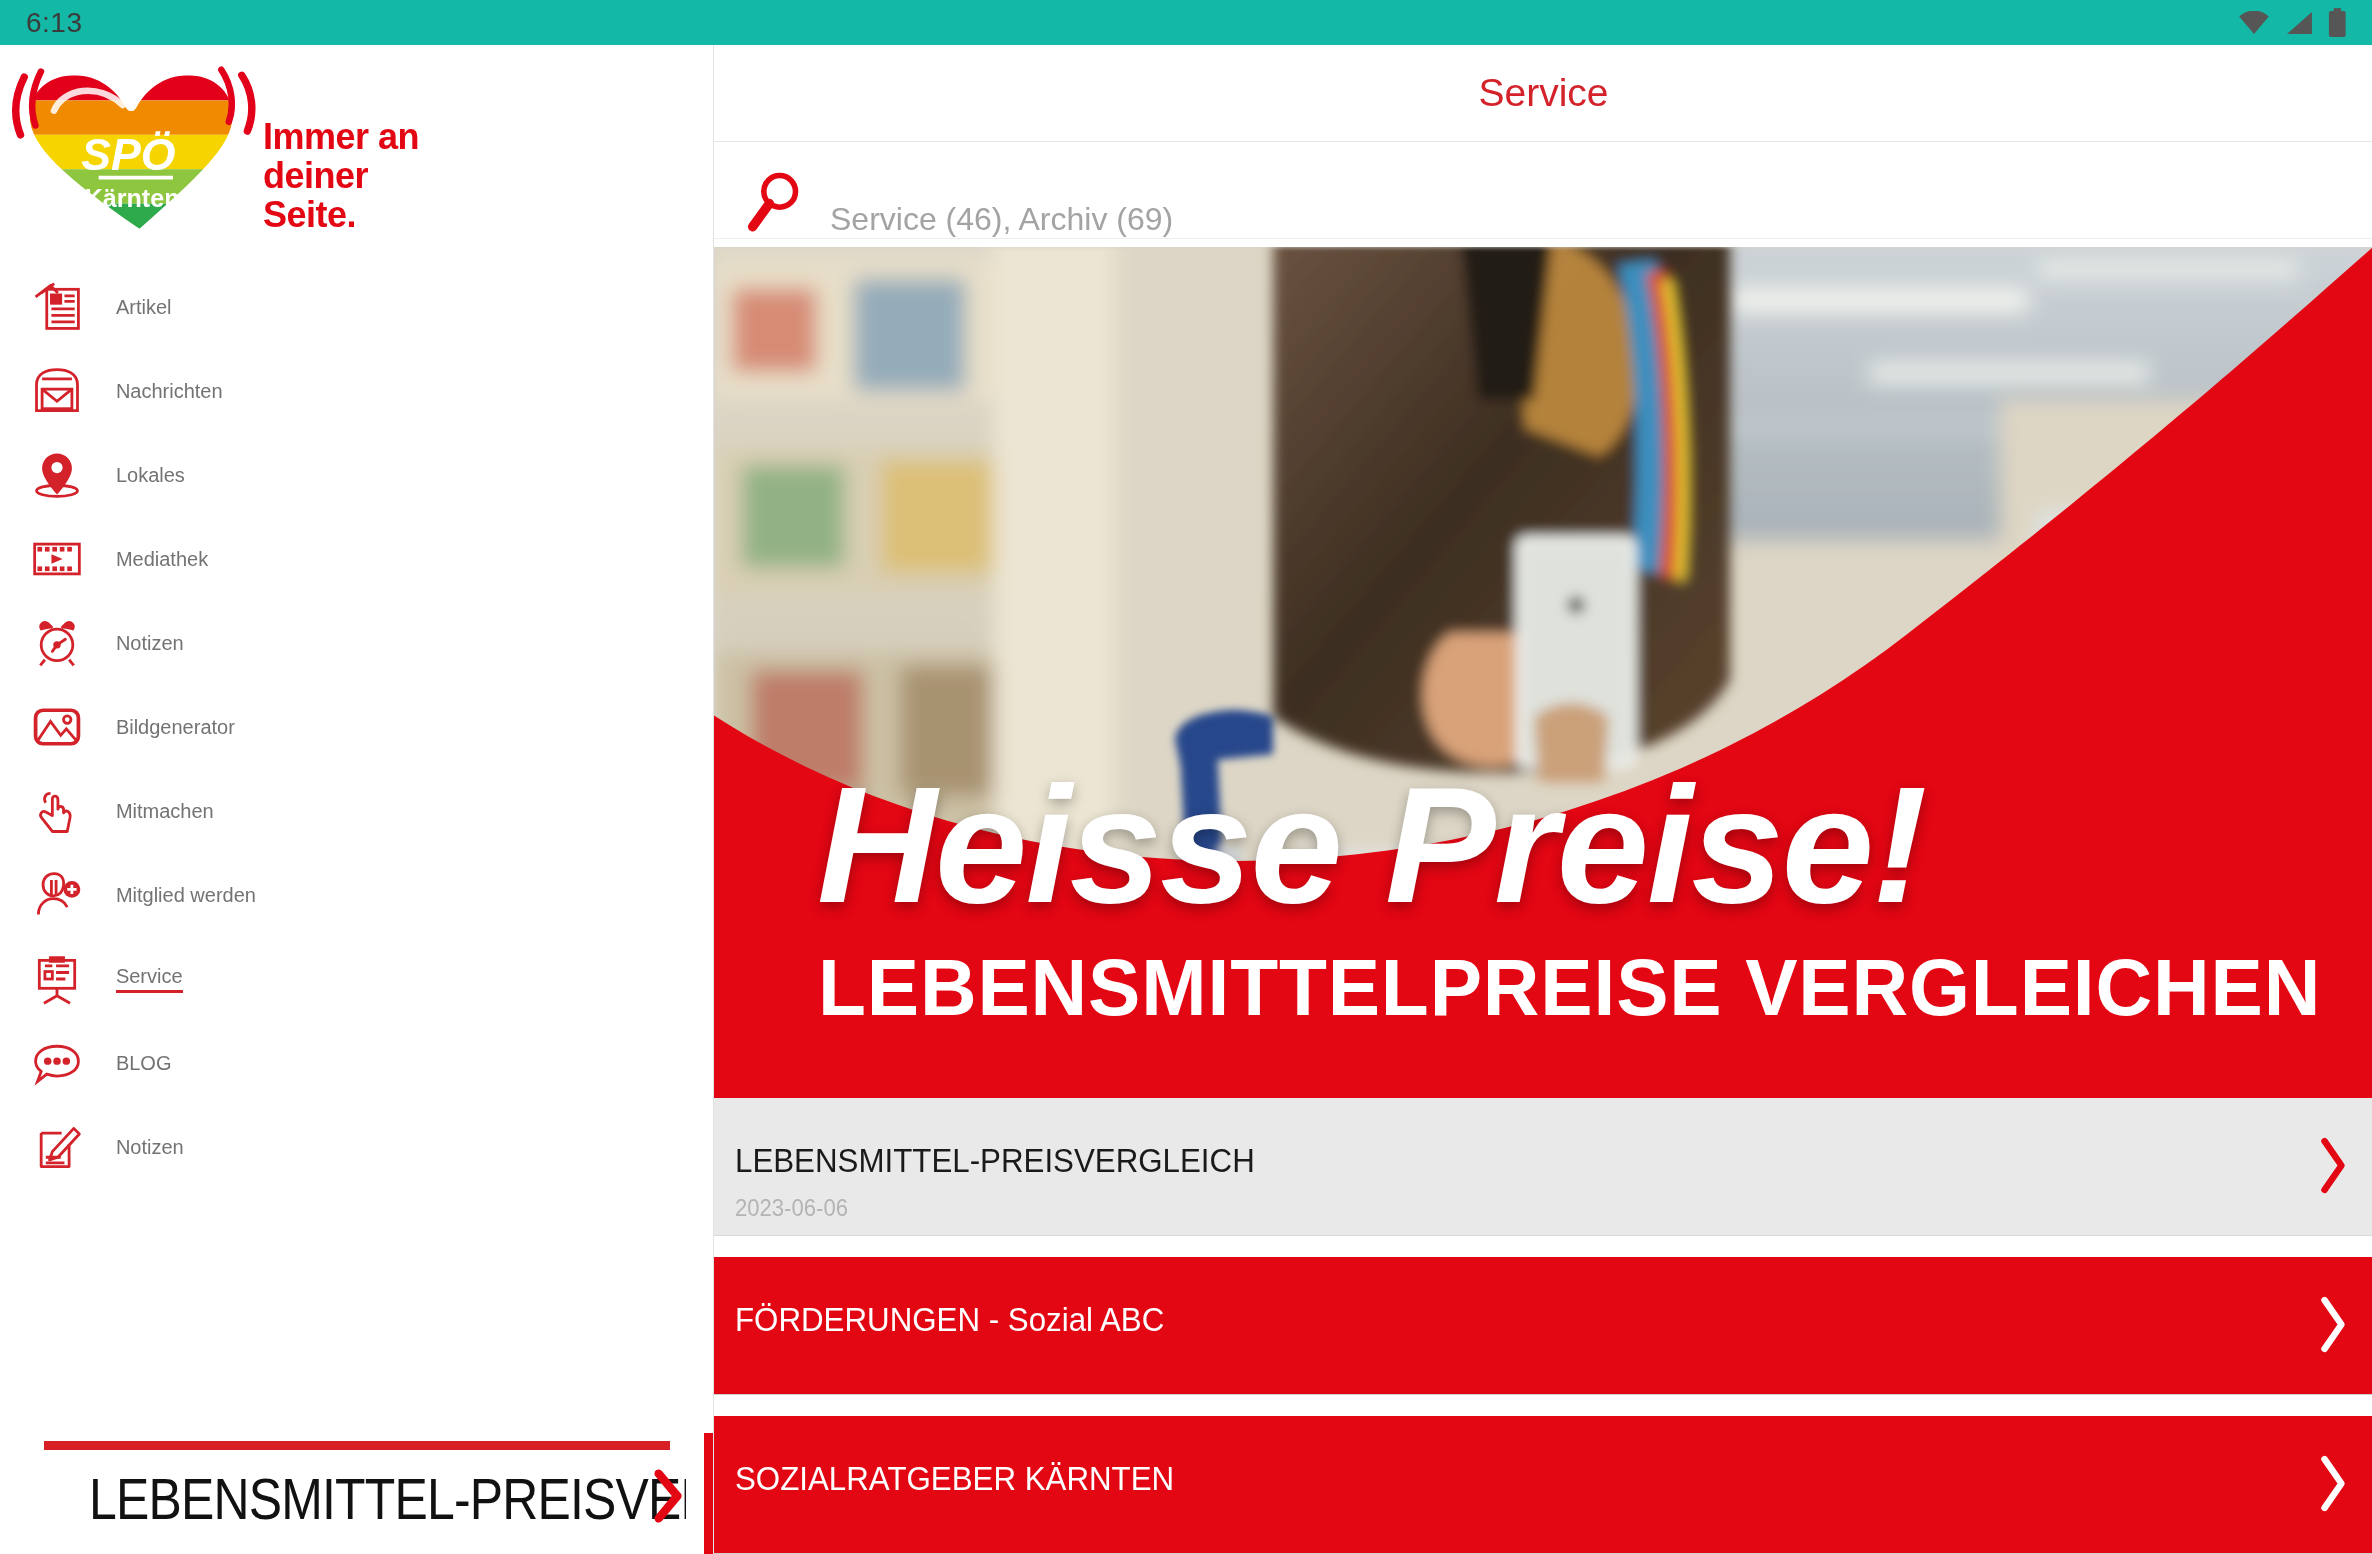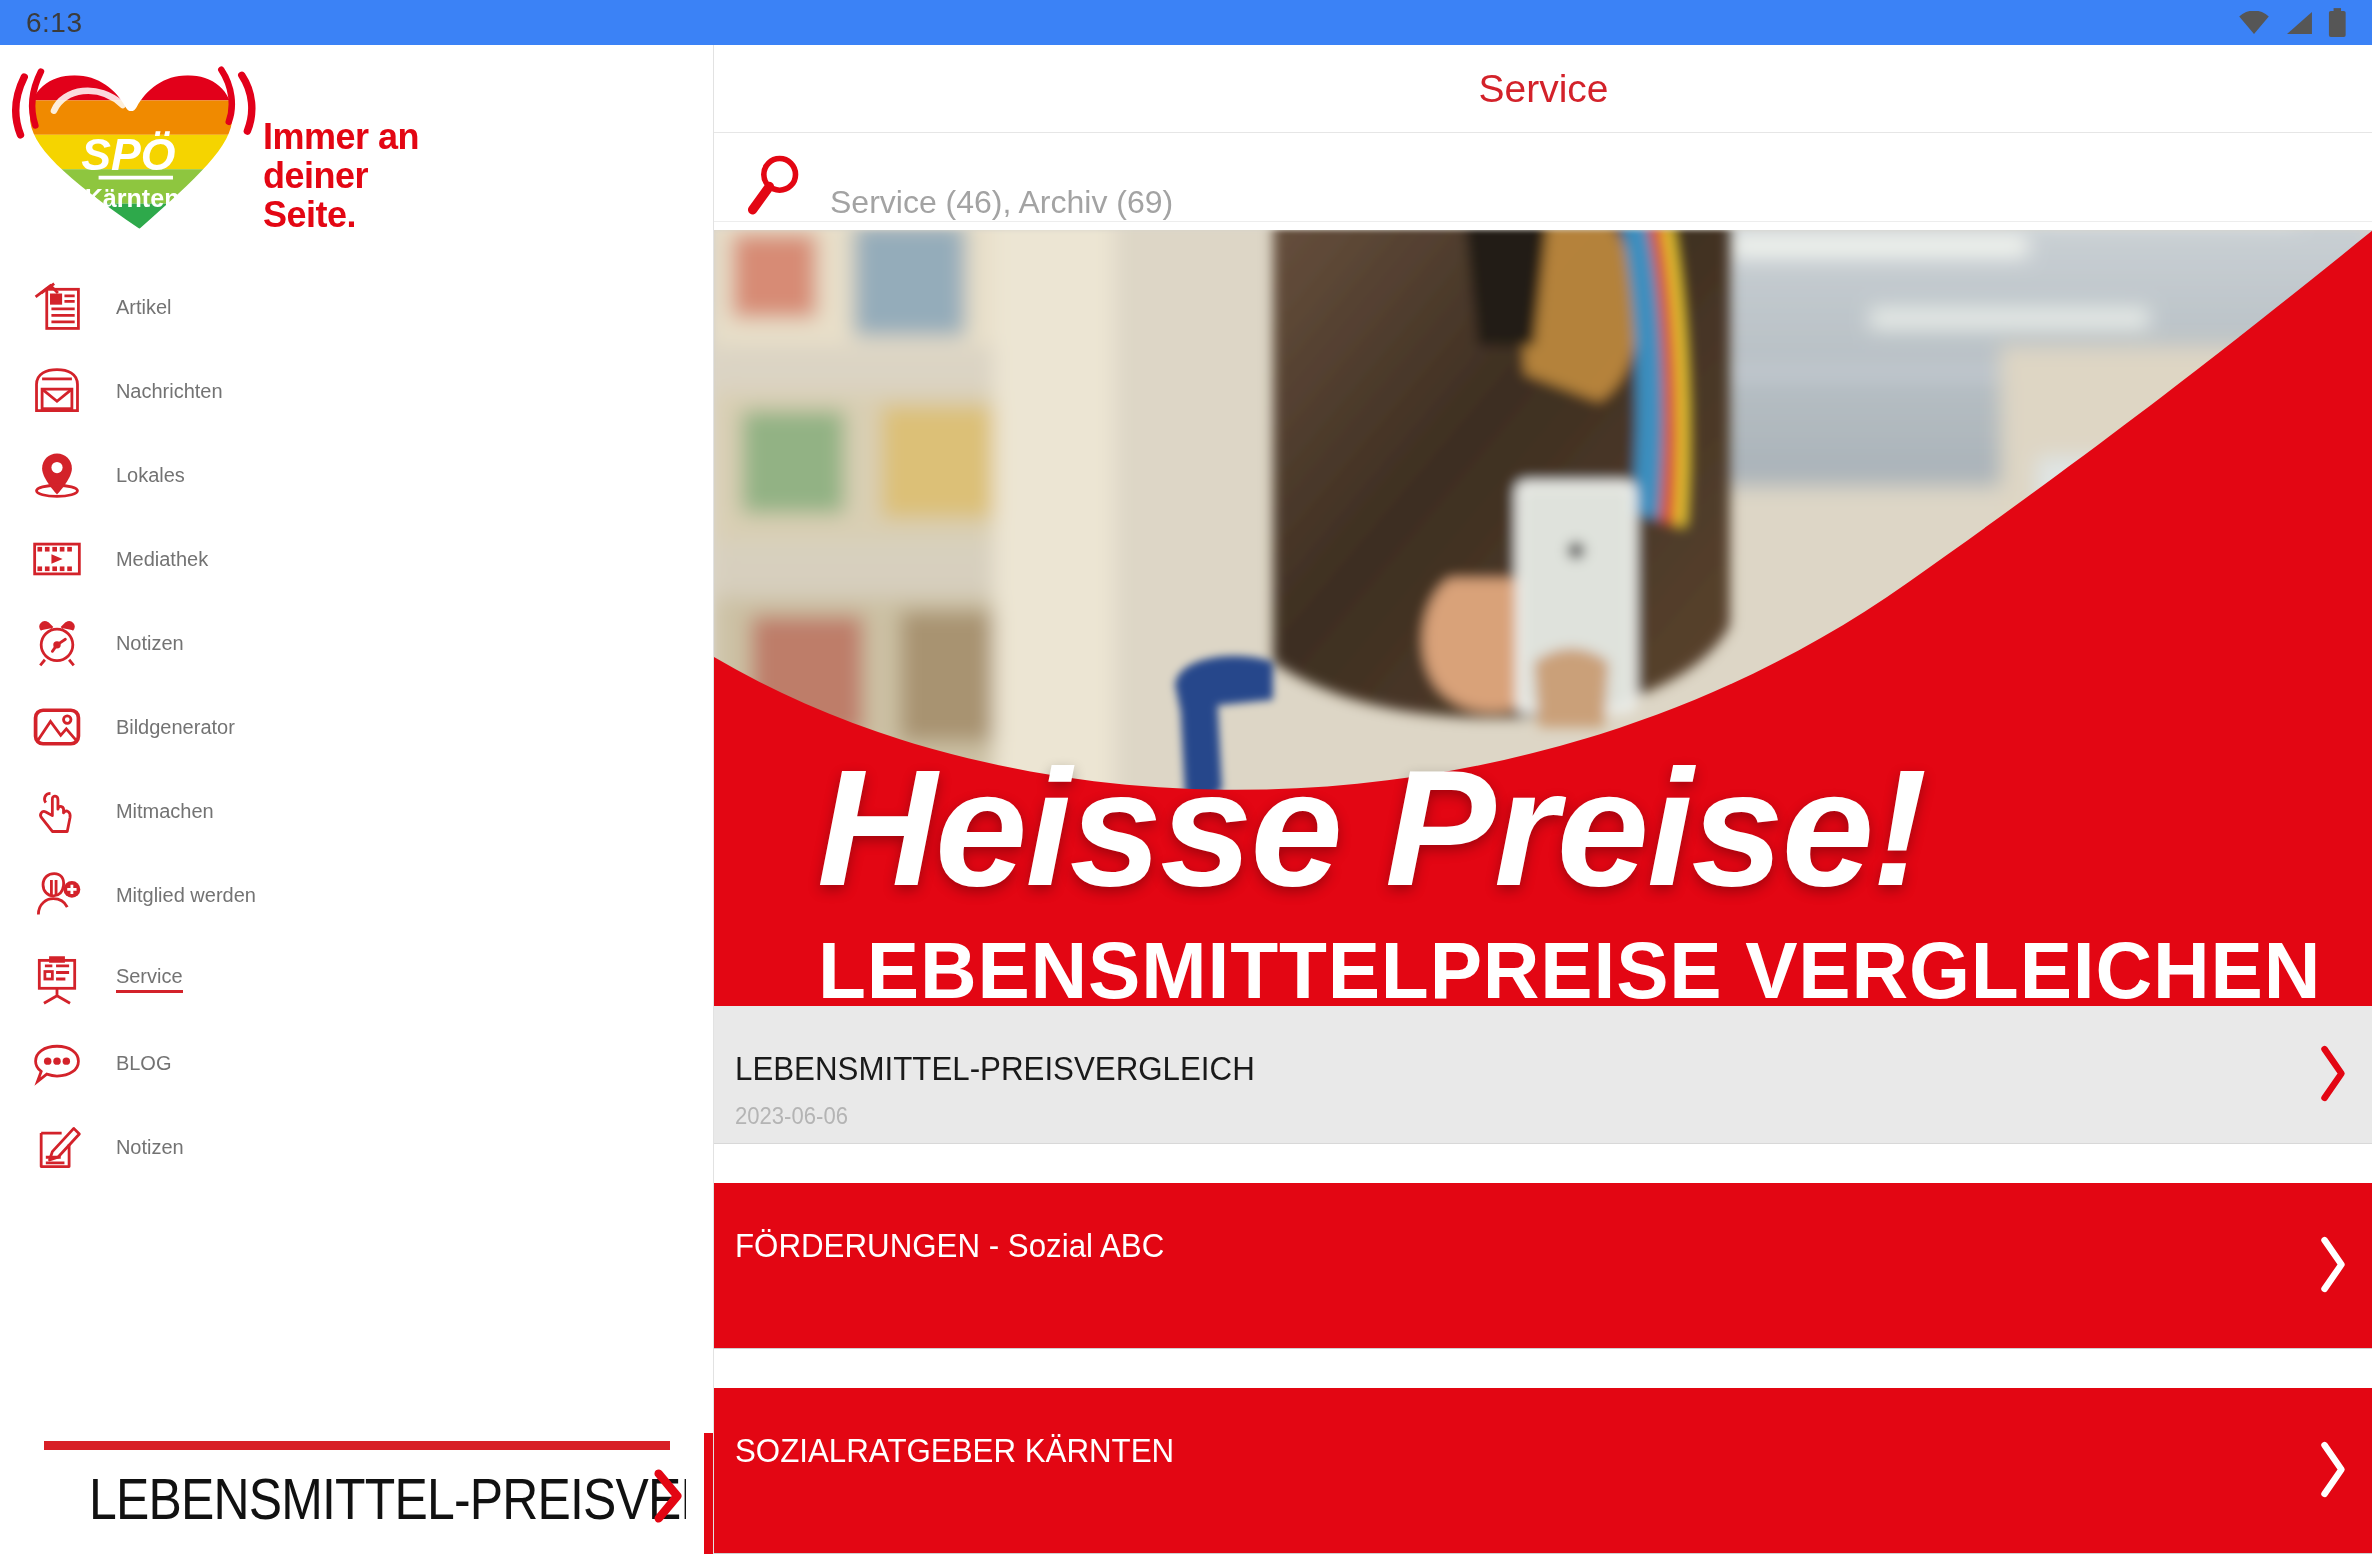--- a/index.html
+++ b/index.html
@@ -6,21 +6,21 @@
   html, body {
     width: 2373px; height: 1554px;
     font-family: "Liberation Sans", sans-serif;
     background: #ffffff;
     overflow: hidden;
   }
 
   
   .statusbar {
     height: 45px; width: 100%;
-    background: #3b82f6;
+    background: #14b8a6;
     display: flex; align-items: center;
     padding: 0 26px;
     position: relative;
   }
   .status-time {
     font-size: 28px; color: #3b3b3b;
     letter-spacing: 0.5px;
   }
   .status-icons {
     margin-left: auto; display: flex; align-items: center; gap: 15px;
@@ -220,22 +220,22 @@
     display: flex; align-items: center;
     cursor: pointer;
   }
   .list-row.gray {
     background: #e9e9e9;
     height: 138px;
     border-bottom: 1.9px solid #d8d8d8;
   }
   .list-row.red {
     background: #e30613;
-    height: 166px;
-    margin-top: 39px;
+    height: 138px;
+    margin-top: 21px;
     border-bottom: 1.9px solid #cfcfcf;
   }
   .list-row .row-title {
     position: absolute; left: 20.5px; top: 43px;
     font-family: "Liberation Sans Narrow", "Liberation Sans", sans-serif;
     font-size: 34px;
     letter-spacing: 0px;
     transform: scaleX(0.92);
     transform-origin: left center;
     white-space: nowrap;

